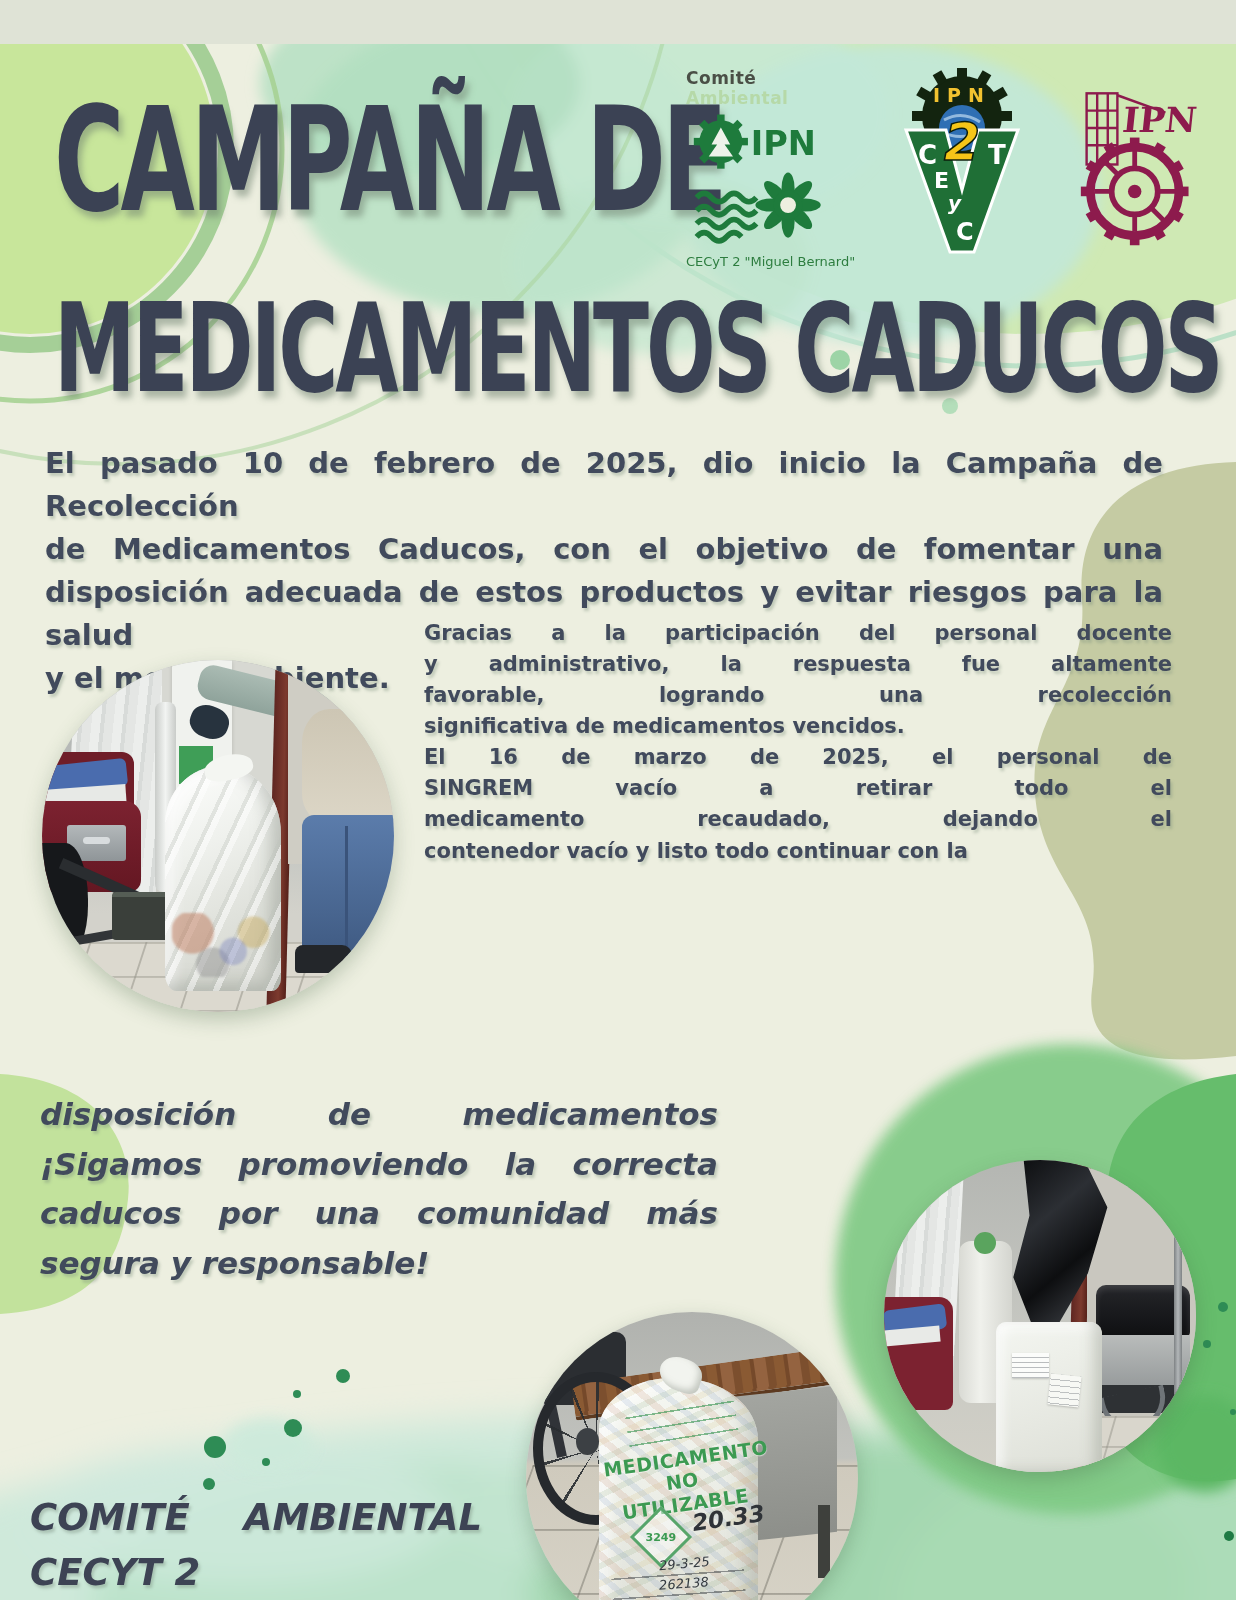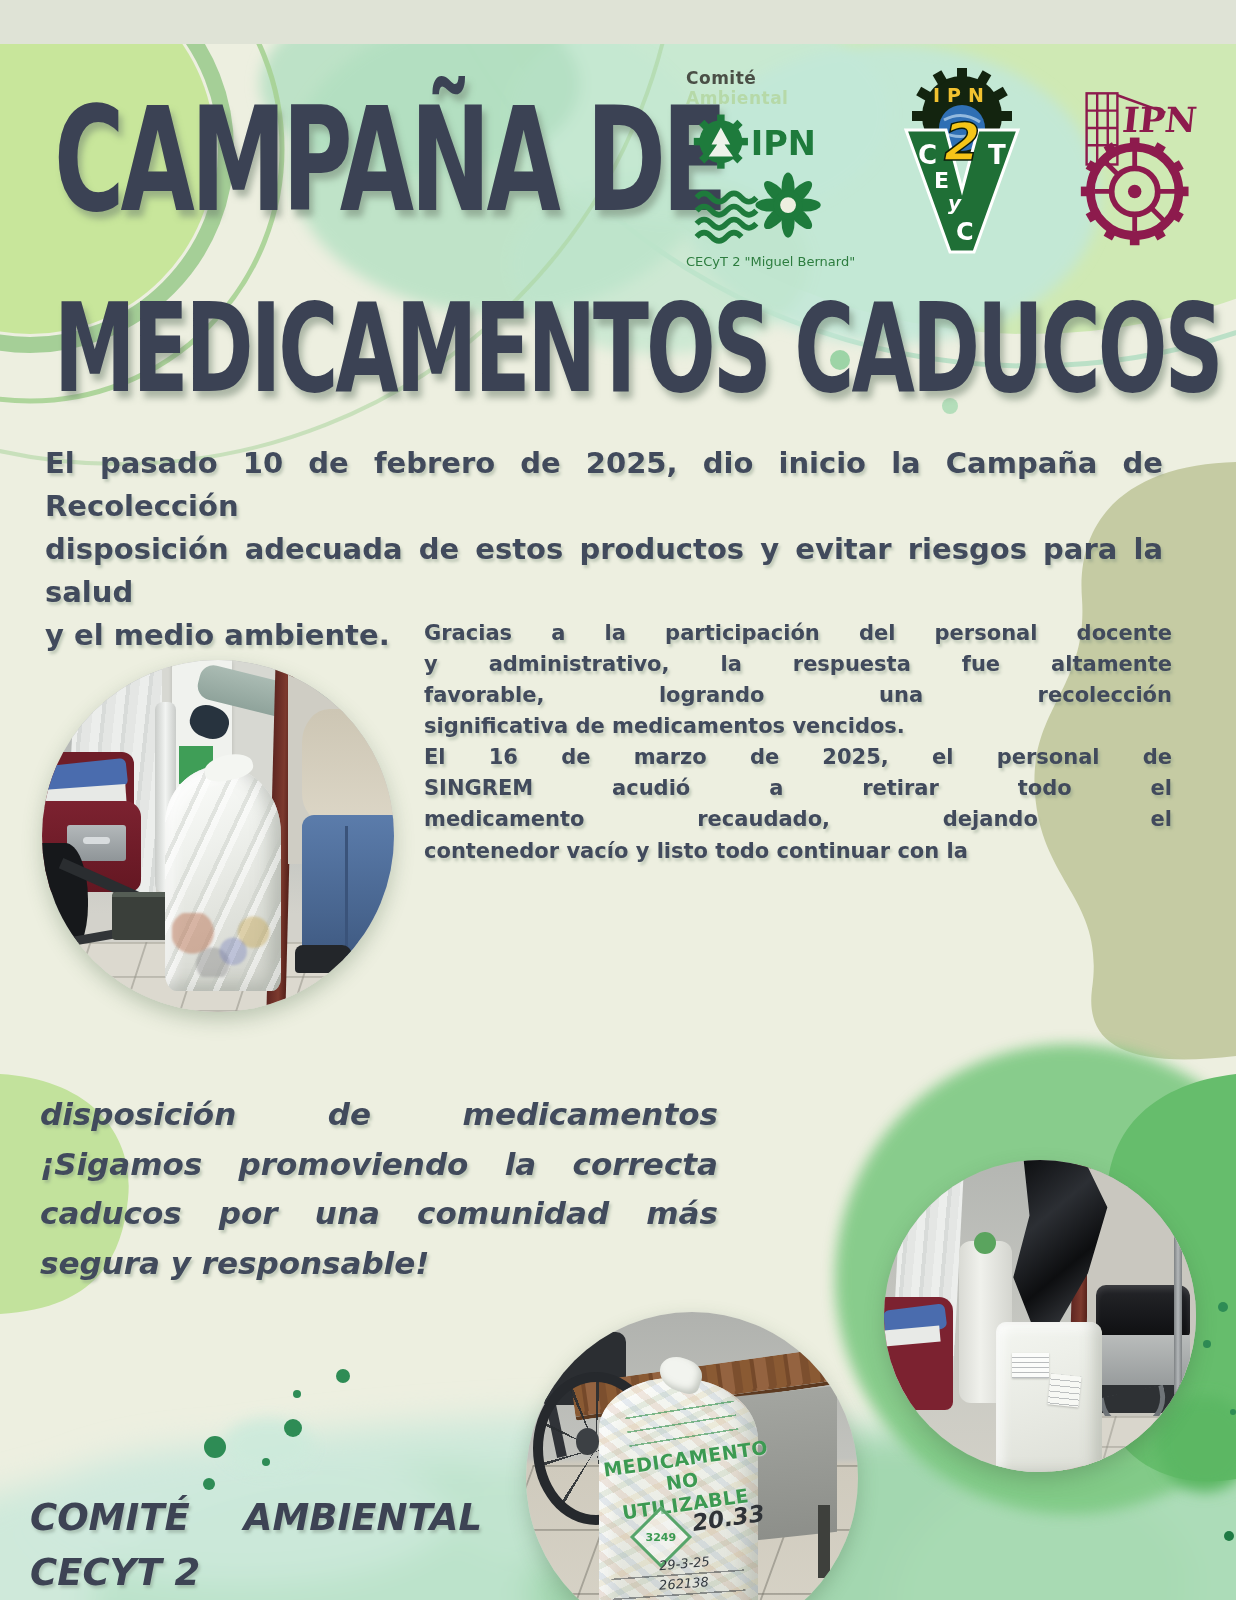--- a/index.html
+++ b/index.html
@@ -365,20 +365,21 @@
             <path d="M0,-24 V-42 M0,24 V42 M-24,0 H-42 M24,0 H42 M-17,-17 L-30,-30 M17,17 L30,30"></path>
           </g>
           <circle r="7" fill="#8d1b4d"></circle>
         </g>
       </svg>
     </div>
   </div>
 
   <div class="copy intro jlines">
       <div class="jline">El pasado 10 de febrero de 2025, dio inicio la Campaña de Recolección</div>
+      <div class="jline">de Medicamentos Caducos, con el objetivo de fomentar una</div>
       <div class="jline">disposición adecuada de estos productos y evitar riesgos para la salud</div>
       <div class="jline">y el medio ambiente.</div>
     </div>
 
   <div class="photo photo1">
     <div class="ph p1-wall"></div>
     <div class="ph p1-curtain"></div>
     <div class="ph p1-panel"></div>
     <div class="ph p1-poster"></div>
     <div class="ph p1-tube"></div>
@@ -407,21 +408,21 @@
 
   <div class="copy right-col">
     <div class="jlines">
         <div class="jline">Gracias a la participación del personal docente</div>
         <div class="jline">y administrativo, la respuesta fue altamente</div>
         <div class="jline">favorable, logrando una recolección</div>
         <div class="jline">significativa de medicamentos vencidos.</div>
       </div>
     <div class="jlines">
         <div class="jline">El 16 de marzo de 2025, el personal de</div>
-        <div class="jline">SINGREM acudió a retirar todo el</div>
+        <div class="jline">SINGREM vacío a retirar todo el</div>
         <div class="jline">medicamento recaudado, dejando el</div>
         <div class="jline">contenedor vacío y listo todo continuar con la</div>
       </div>
   </div>
 
   <div class="copy slogan jlines">
       <div class="jline">disposición de medicamentos</div>
       <div class="jline">¡Sigamos promoviendo la correcta</div>
       <div class="jline">caducos por una comunidad más</div>
       <div class="jline">segura y responsable!</div>

